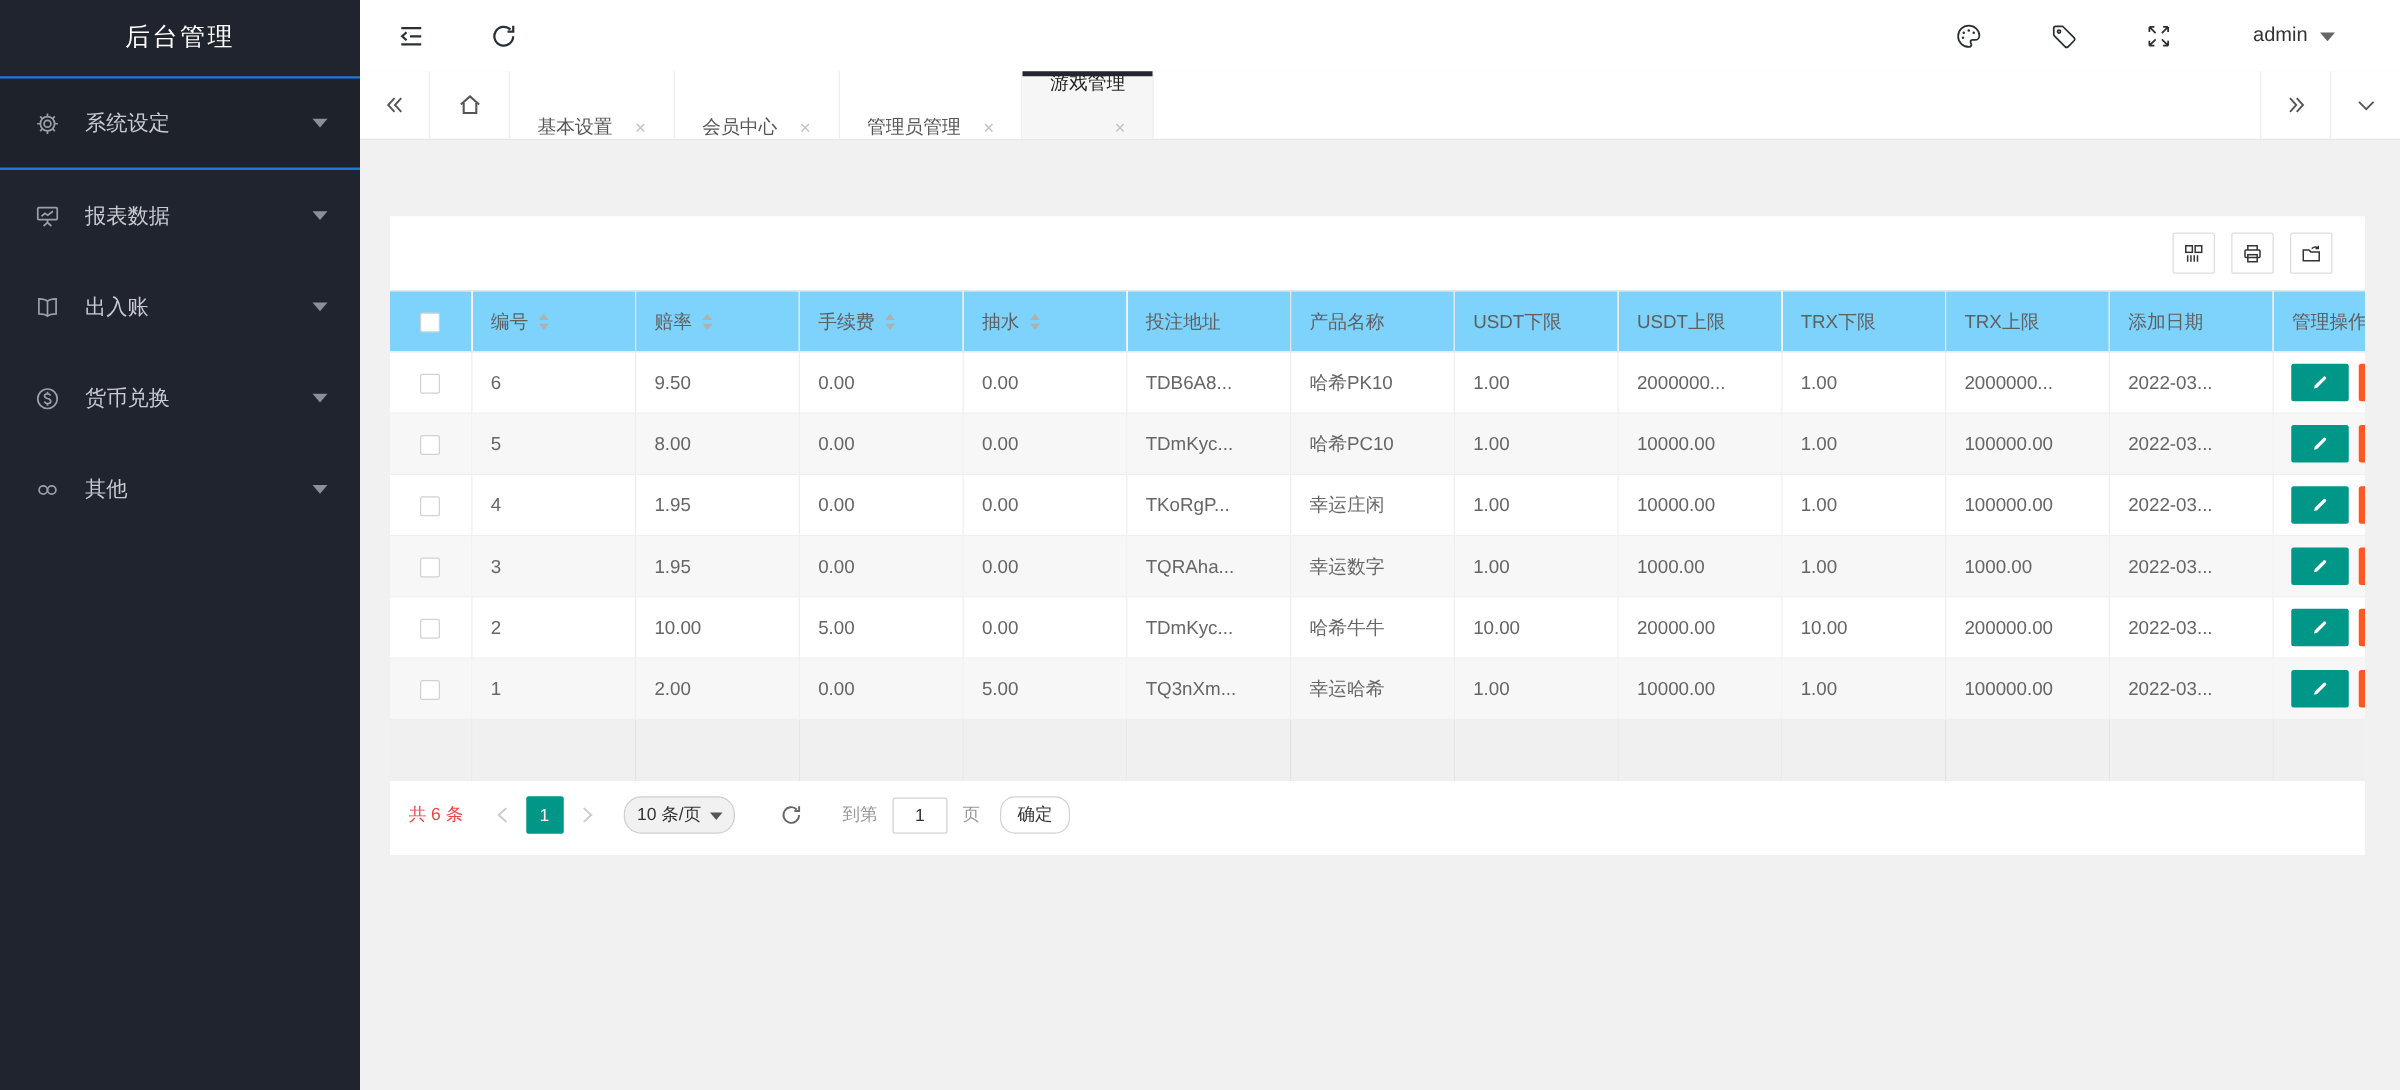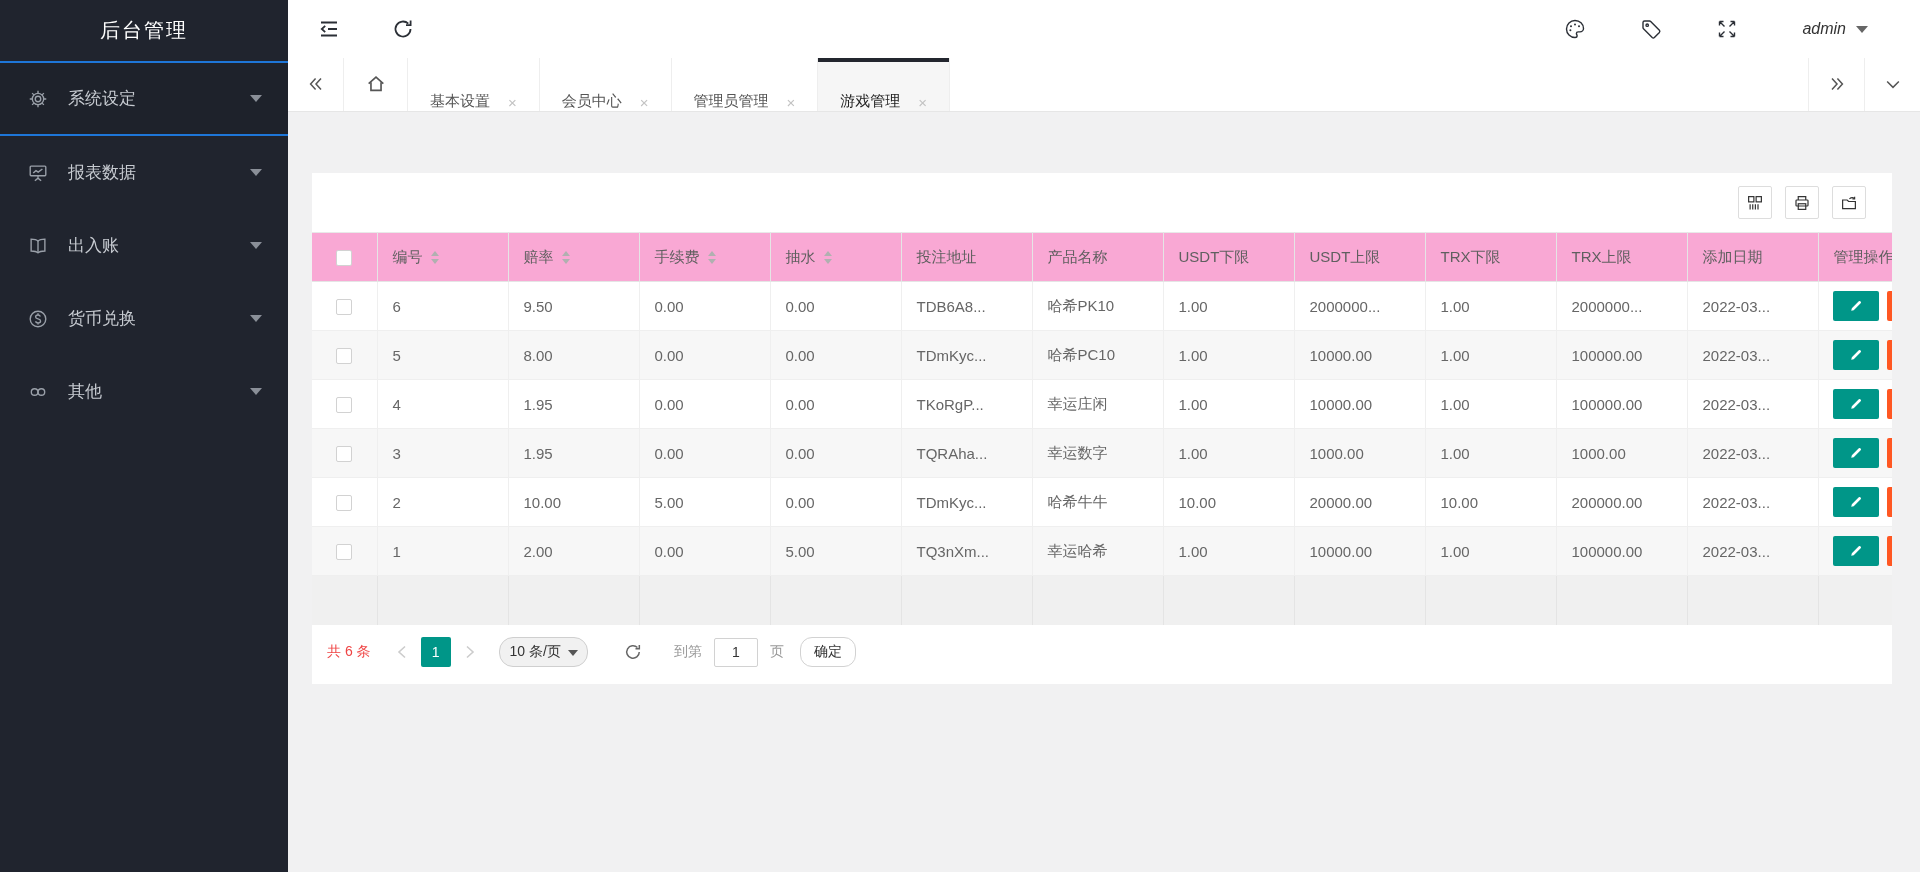--- a/index.html
+++ b/index.html
@@ -17,21 +17,21 @@
   .side-icon { width:24px; height:24px; margin-right:18px; display:flex; align-items:center;
                justify-content:center; color:#9aa0a9; flex:0 0 24px; }
   .side-icon svg { stroke:#9aa0a9; fill:none; stroke-width:1.5; }
   .side-caret { margin-left:auto; width:0; height:0; border-left:6px solid transparent;
                 border-right:6px solid transparent; border-top:7px solid #8a8f98; }
 
   
   .main { flex:1; display:flex; flex-direction:column; min-width:0; }
 
   
-  .navbar { height:62px; background:#fff; display:flex; align-items:center; padding:0 52px 0 28px;font-style:italic; }
+  .navbar { height:62px; background:#fff; display:flex; align-items:center; padding:0 52px 0 28px; }
   .nav-ic { width:26px; height:26px; display:flex; align-items:center; justify-content:center;
             cursor:pointer; color:#2b2f36; }
   .nav-ic svg { stroke:#2b2f36; fill:none; stroke-width:1.8; }
   .nav-left { display:flex; align-items:center; gap:48px; }
   .nav-right { margin-left:auto; display:flex; align-items:center; gap:50px; }
   .nav-right .nav-ic svg { stroke-width:1.4; }
   .user-menu { display:flex; align-items:center; gap:10px; cursor:pointer; margin-left:12px; }
   .user-name { font-size:16px; color:#333; }
   .user-caret { width:0; height:0; border-left:6px solid transparent; border-right:6px solid transparent;
                 border-top:7px solid #666; margin-top:2px; }
@@ -39,37 +39,37 @@
   
   .tabstrip { height:58px; background:#fff; border-bottom:1px solid #e6e6e6; display:flex; align-items:stretch; }
   .tstrip-btn { width:56px; display:flex; align-items:center; justify-content:center;
                 border-right:1px solid #eee; cursor:pointer; color:#555; }
   .tstrip-btn svg { stroke:#555; fill:none; stroke-width:1.8; }
   .tstrip-btn.rt { border-right:none; border-left:1px solid #eee; }
   .home-btn { width:64px; }
   .tab { display:flex; align-items:flex-end; padding:0 22px; gap:18px; font-size:15px; color:#555;
          border-right:1px solid #eee; cursor:pointer; position:relative; background:#fff; }
   .tab .tab-close { color:#c2c2c2; font-size:15px; cursor:pointer; }
-  .tab.active { background:#f6f6f6; color:#222; }
+  .tab.active { background:#f6f6f6; color:#222;flex-direction:column; }
   .tab.active::before { content:""; position:absolute; top:0; left:0; right:0; height:4px; background:#23262e; }
   .tab-spacer { flex:1; }
 
   
   .content { flex:1; background:#f1f1f2; padding:61px 28px 0 24px; }
   .card { background:#fff; height:511px; overflow:hidden; }
   .card-toolbar { height:59px; display:flex; align-items:center; justify-content:flex-end;
                   gap:13px; padding-right:26px; }
   .tool-btn { width:34px; height:33px; border:1px solid #ddd; background:#fff; border-radius:2px;
               display:flex; align-items:center; justify-content:center; cursor:pointer; }
   .tool-btn svg { stroke:#333; fill:none; stroke-width:1.6; }
 
   
   .table-wrap { width:100%; overflow:hidden; }
   table { border-collapse:collapse; table-layout:fixed; width:1650px; }
-  th { height:49px; background:#f9a8d4; font-weight:normal; color:#5f5f5f; font-size:15px;
+  th { height:49px; background:#7dd3fc; font-weight:normal; color:#5f5f5f; font-size:15px;
        text-align:left; padding-left:15px; border-top:1px solid #e9e9e9; border-right:1px solid #e5e5e5;
        border-bottom:1px solid #e5e5e5; white-space:nowrap; overflow:hidden; }
   td { height:49px; padding-left:15px; font-size:15px; color:#666; border-right:1px solid #efefef;
        border-bottom:1px solid #efefef; white-space:nowrap; overflow:hidden; background:#fff; }
   tr.stripe td { background:#f7f7f7; }
   tr.filler td { background:#f0f0f0; border-right:1px solid #e4e4e4; border-bottom:none; }
   .cb-col { padding-left:0 !important; text-align:center; }
   .cb { width:16px; height:16px; border:1px solid #d2d2d2; border-radius:2px; background:#fff;
         display:inline-block; vertical-align:middle; cursor:pointer; }
   .sort { display:inline-flex; flex-direction:column; margin-left:8px; vertical-align:middle; cursor:pointer; }

